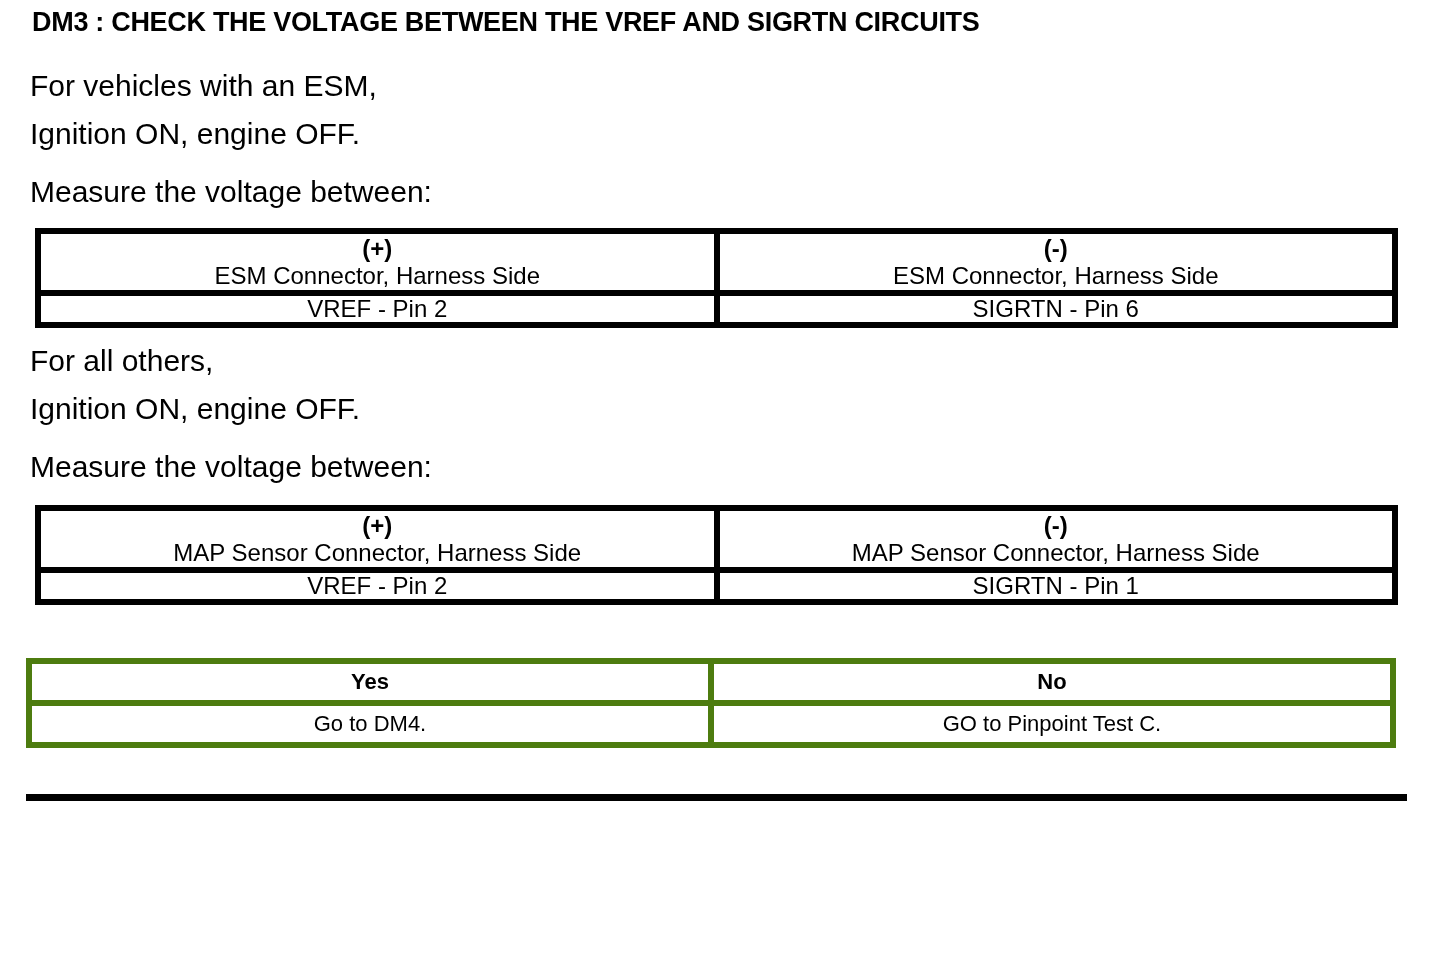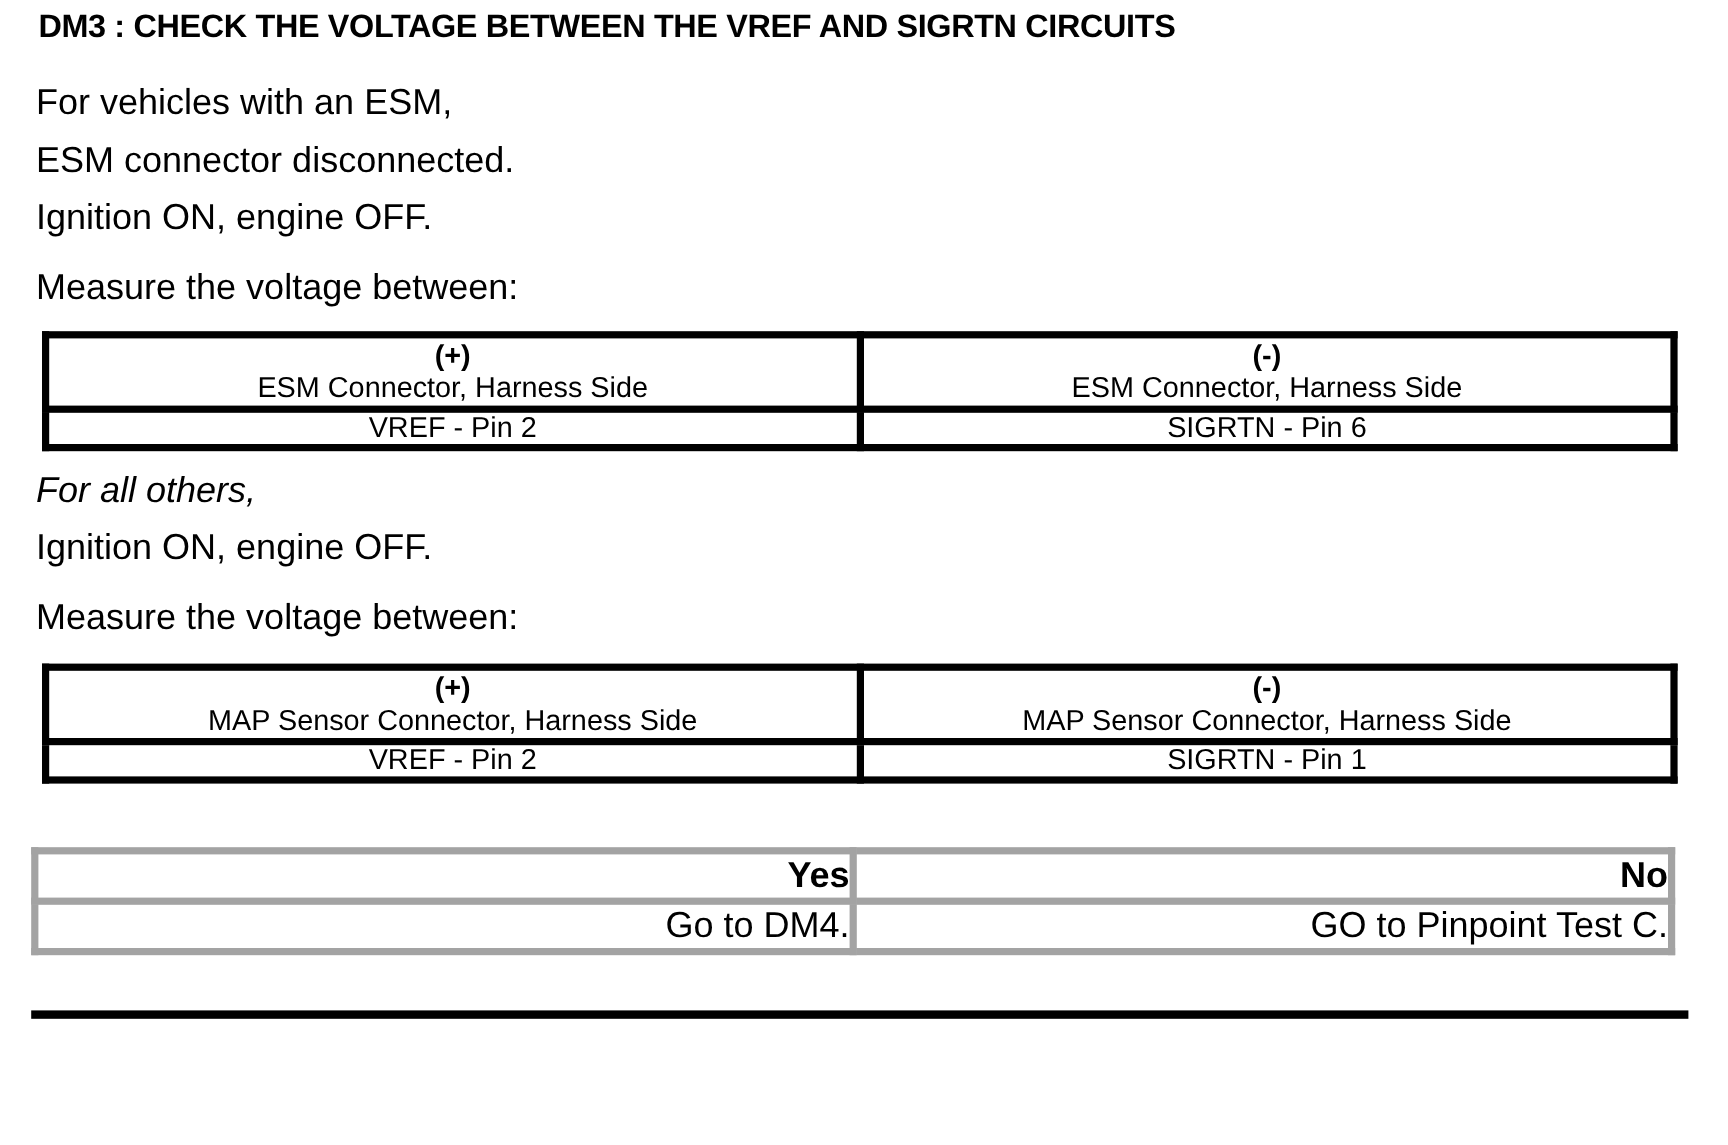--- a/index.html
+++ b/index.html
@@ -25,21 +25,21 @@
     margin: 0 0 0 2px;
     white-space: nowrap;
   }
   .line {
     font-size: 30px;
     line-height: 48px;
     margin: 0;
     white-space: nowrap;
   }
   .block-start { margin-top: 24px; }
-  .after-table { margin-top: 9px; font-style: italic; }
+  .after-table { margin-top: 9px; }
   .measure { margin-top: 10px; }
   
   .mtable {
     border-collapse: collapse;
     table-layout: fixed;
     width: 1363px;
     margin: 12px 0 0 5px;
   }
   .mtable2 { margin-top: 14px; }
   .mtable td {
@@ -61,45 +61,44 @@
     white-space: nowrap;
   }
   
   .decision {
     border-collapse: collapse;
     table-layout: fixed;
     width: 1370px;
     margin: 53px 0 0 -4px;
   }
   .decision td {
-    border: 6px solid #a3a3a3;
-    text-align: right;
+    border: 6px solid #4d7c0f;
+    text-align: center;
     vertical-align: middle;
-    font-size: 30px;
+    font-size: 22px;
     line-height: 36px;
     padding: 0;
   }
   .decision .hdr td { font-weight: bold; }
   
   .bottom-rule {
     width: 1381px;
     height: 7px;
     background: #000000;
     margin: 46px 0 0 -4px;
   }
 </style>
 </head>
 <body>
 
 <div class="page">
 
   <h1 class="title">DM3 : CHECK THE VOLTAGE BETWEEN THE VREF AND SIGRTN CIRCUITS</h1>
 
   <p class="line block-start">For vehicles with an ESM,</p>
-  <p class="line">ESM connector disconnected.</p>
   <p class="line">Ignition ON, engine OFF.</p>
   <p class="line measure">Measure the voltage between:</p>
 
   <table class="mtable">
     <tbody>
         <tr class="hdr">
       <td>
         <div class="pol">(+)</div>
         <div>ESM Connector, Harness Side</div>
       </td>

